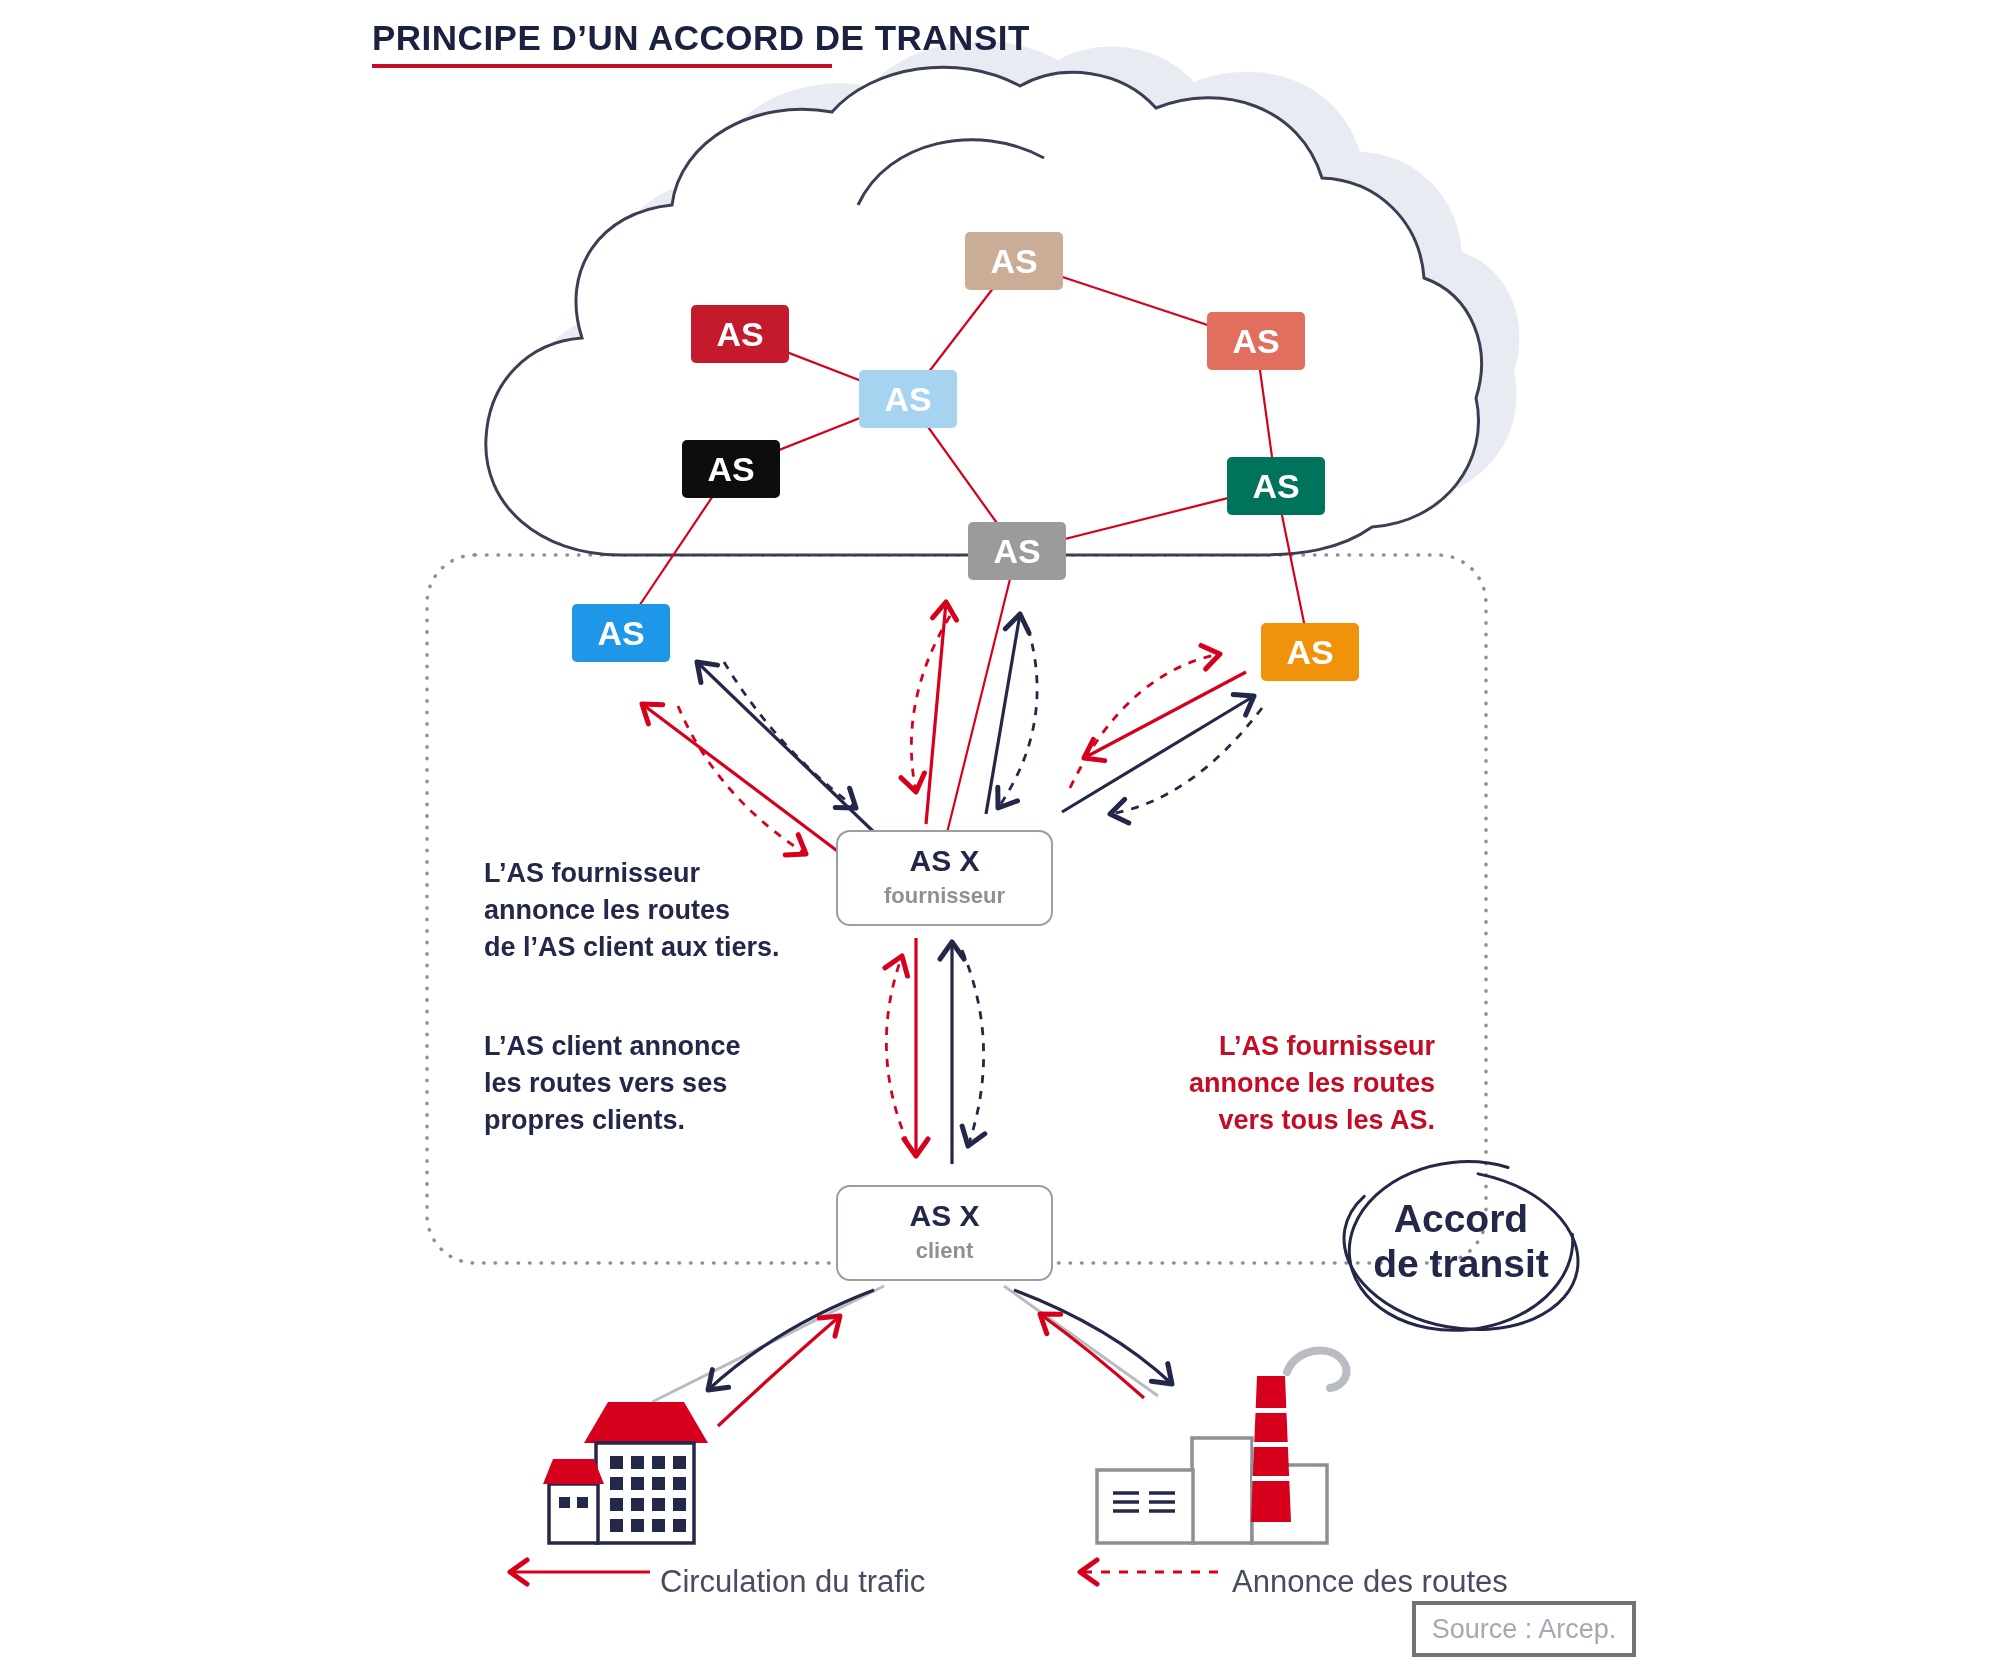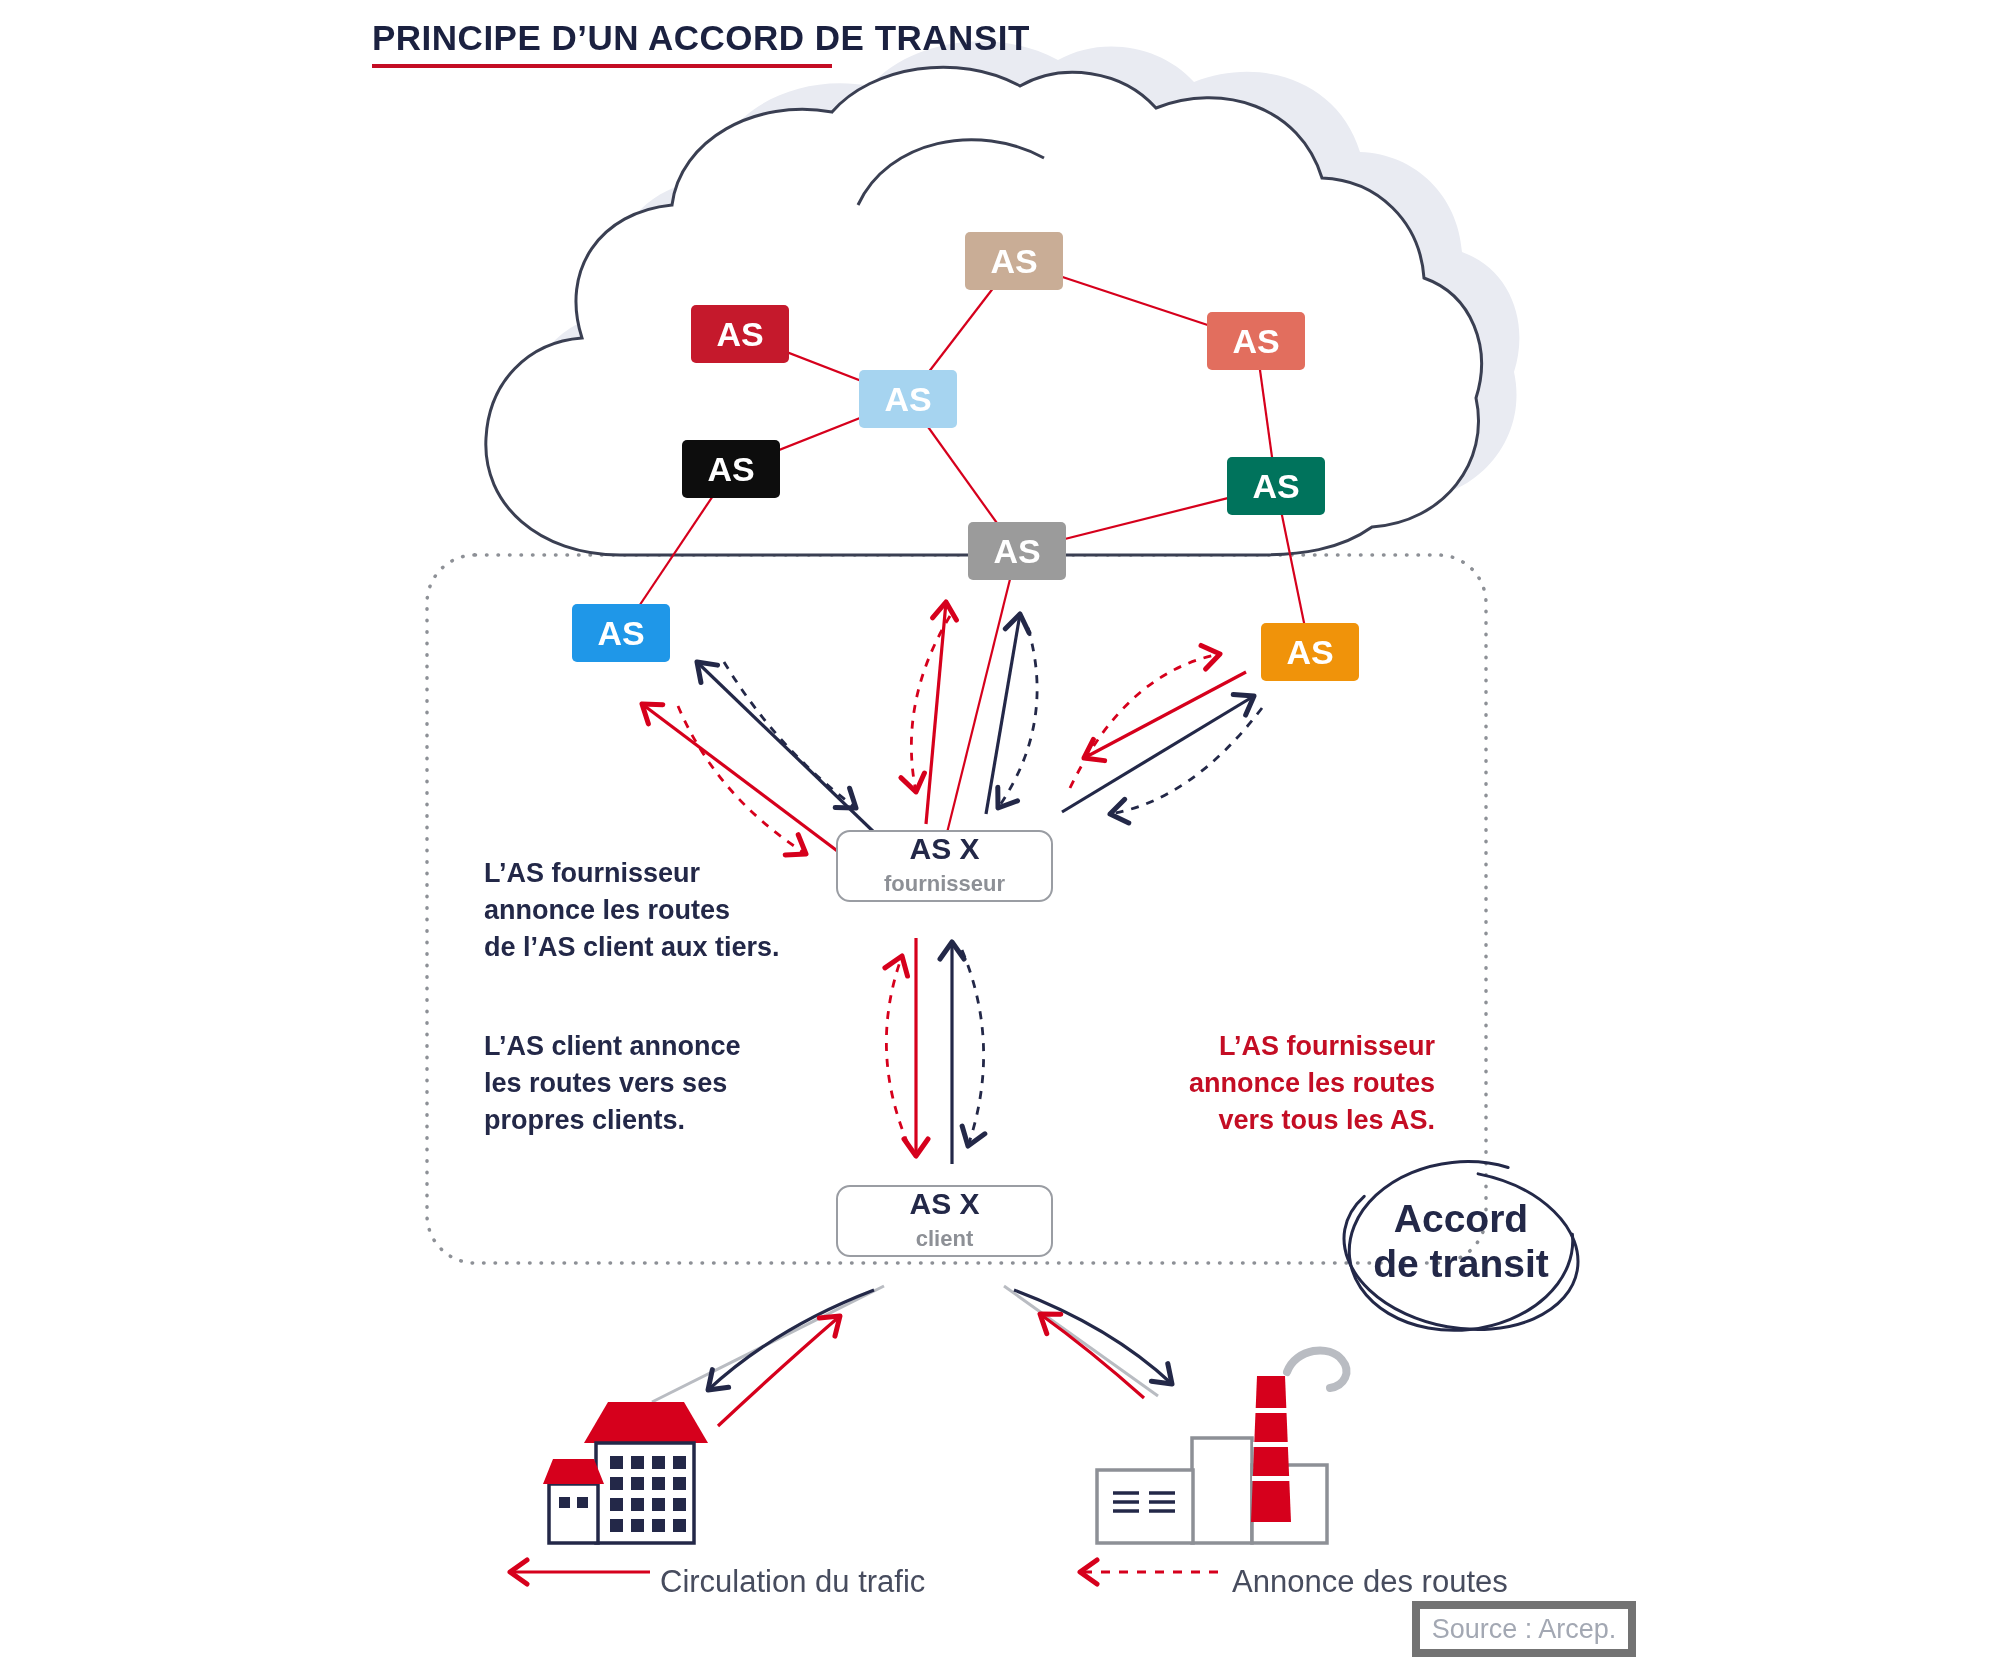--- a/index.html
+++ b/index.html
@@ -36,21 +36,21 @@
   .badge-salmon{left:1207px;top:312px; background:#e26e5e;}
   .badge-ltblue{left:859px; top:370px; background:#a6d4f0;}
   .badge-black {left:682px; top:440px; background:#0d0d0d;}
   .badge-teal  {left:1227px;top:457px; background:#00735c;}
   .badge-gray  {left:968px; top:522px; background:#9b9b9b;}
   .badge-blue  {left:572px; top:604px; background:#1f97e8;}
   .badge-orange{left:1261px;top:623px; background:#f0930a;}
 
   
   .asx-box{
-    position:absolute;width:217px;height:72px;
+    position:absolute;width:217px;height:96px;
     background:#ffffff;border:2.5px solid #9a9da3;border-radius:14px;
     display:flex;flex-direction:column;align-items:center;justify-content:center;
     box-sizing:border-box;
   }
   .box-fournisseur{left:836px;top:830px;}
   .box-client{left:836px;top:1185px;}
   .asx-line1{font-size:30px;font-weight:bold;color:#232848;line-height:36px;}
   .asx-line2{font-size:22px;font-weight:bold;color:#8d9096;line-height:34px;}
 
   
@@ -75,21 +75,21 @@
   
   .legend-label{
     position:absolute;font-size:31px;color:#474c5e;margin-top:12px;
   }
   #legend-traffic-label{left:660px;top:1552px;}
   #legend-routes-label{left:1232px;top:1552px;}
 
   
   #source-box{
     left:1412px;top:1601px;width:224px;height:56px;
-    border:8px solid #737373;
+    border:4px solid #737373;
     display:flex;align-items:center;justify-content:center;
     box-sizing:border-box;
   }
   #source-text{font-size:27px;color:#a3a8b3;}
 </style>
 </head>
 <body>
 
 <div id="canvas">
 

